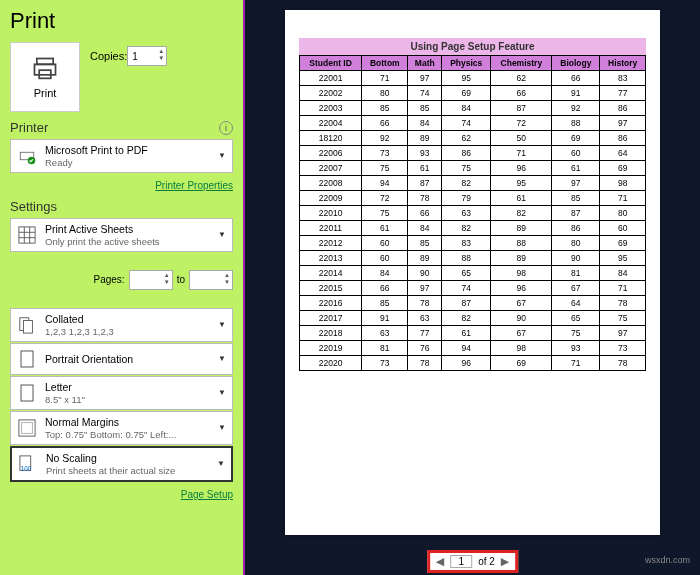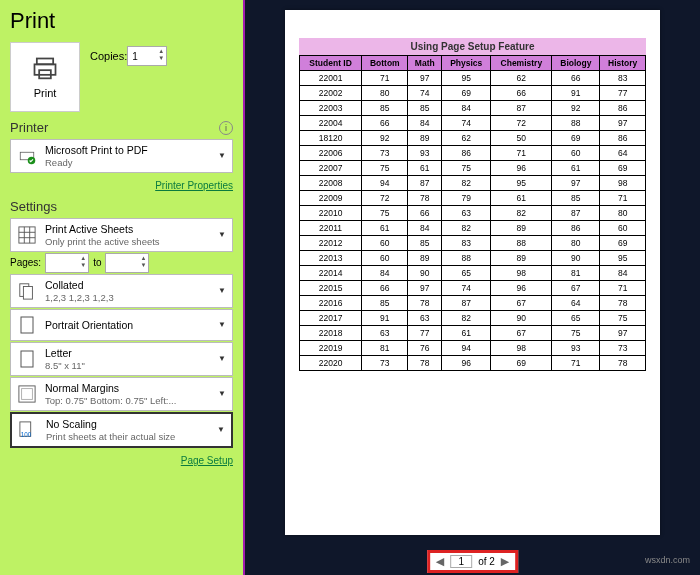--- a/index.html
+++ b/index.html
@@ -93,21 +93,21 @@
           <line x1="13" y1="1" x2="13" y2="19" stroke="#555"></line>
         </svg>
       </div>
     <div class="setting-text">
       <div class="t1">Print Active Sheets</div>
       <div class="t2">Only print the active sheets</div>
     </div>
     <span class="dd-arrow">▼</span>
   </div>
 
-  <div class="pages-row" style="margin:1px 0;">
+  <div class="pages-row" style="margin:18px 0;justify-content:flex-end;">
     <span>Pages:</span>
     <div class="num-input" style="width:44px">
         <span class="spin">▲<br>▼</span>
       </div>
     <span>to</span>
     <div class="num-input" style="width:44px">
         <span class="spin">▲<br>▼</span>
       </div>
   </div>
 

